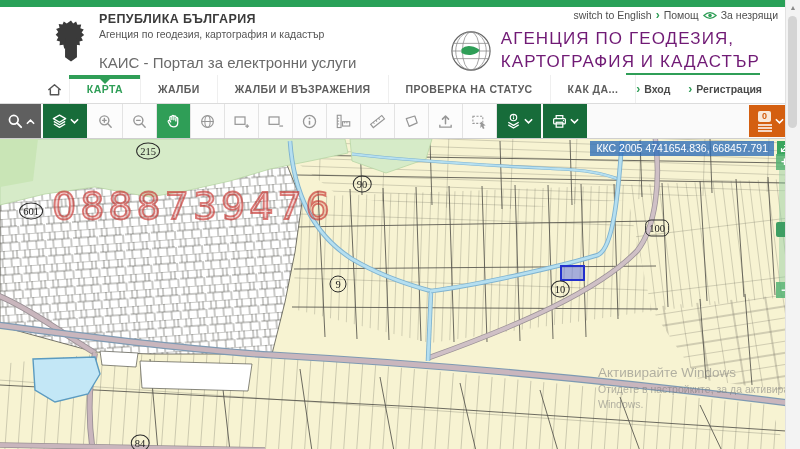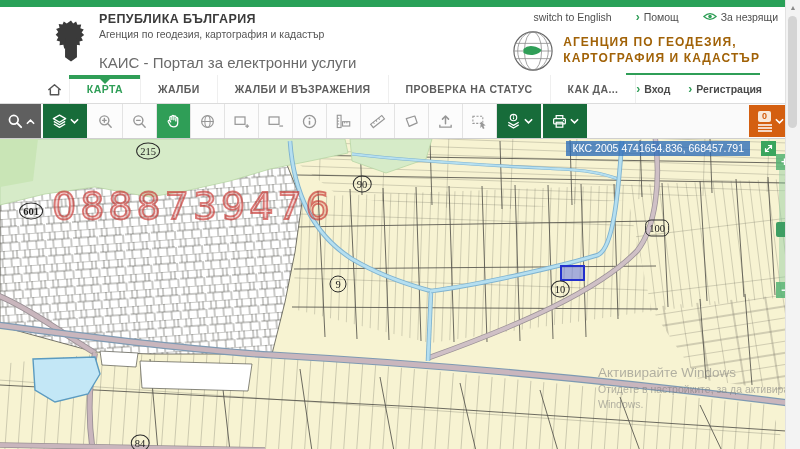--- a/index.html
+++ b/index.html
@@ -8,27 +8,27 @@
   
   .topbar{height:7px;background:#29a158;}
   
   header{height:68px;background:#fff;display:flex;align-items:center;position:relative;}
   .brand{display:flex;align-items:center;gap:11px;margin-left:54px;}
   .brand-lion svg{width:34px;height:44px;display:block;}
   .brand-title{font-size:12.5px;font-weight:bold;color:#3a3a3a;letter-spacing:.4px;}
   .brand-sub{font-size:10.5px;color:#555;margin-top:2px;}
   .brand-portal{font-size:15px;color:#6a6a6a;margin-top:14px;text-align:center;}
   .header-right{margin-left:auto;display:flex;flex-direction:column;align-items:flex-end;margin-right:22px;}
-  .top-links{display:flex;gap:24px;font-size:10.5px;color:#4f4f4f;margin-top:0px;}
+  .top-links{display:flex;gap:4px;font-size:10.5px;color:#4f4f4f;margin-top:0px;}
   .top-links .lnk{display:flex;align-items:center;gap:4px;cursor:pointer;}
   .chev{color:#2f9e57;font-weight:bold;font-size:12px;line-height:1;}
   .eye{color:#2f9e57;display:flex;}
   .agency{display:flex;align-items:center;gap:9px;margin-top:7px;margin-right:18px;}
   .agency-globe svg{width:42px;height:42px;display:block;}
-  .agency-text{color:#a16207;font-weight:bold;font-size:12px;letter-spacing:1.1px;line-height:1.3;}
+  .agency-text{color:#701a75;font-weight:normal;font-size:17px;letter-spacing:1.1px;line-height:1.3;}
   .logo-underline{position:absolute;bottom:-1px;right:40px;width:134px;height:3px;background:#2f9e57;}
   
   nav{height:28px;background:#fff;border-bottom:1px solid #dcdcdc;display:flex;align-items:stretch;padding-left:40px;position:relative;}
   .home{width:42px;display:flex;align-items:center;justify-content:center;color:#555;cursor:pointer;}
   .tab{padding:0 17px;display:flex;align-items:center;font-size:10.5px;font-weight:bold;color:#5d5d5d;
        letter-spacing:.4px;border-left:1px solid #efefef;position:relative;cursor:pointer;white-space:nowrap;}
   .tab:last-child{border-right:1px solid #efefef;}
   .tab.active{color:#2f9e57;}
   .tab.active::before{content:'';position:absolute;top:0;left:-1px;right:-1px;height:4px;background:#2f9e57;}
   .tab.active::after{content:'';position:absolute;top:4px;left:50%;transform:translateX(-50%);
@@ -51,21 +51,21 @@
   .cart-badge{background:#f8e9da;color:#d45f10;font-size:9px;font-weight:bold;padding:1px 4px;border-radius:2px;margin-bottom:2px;}
   .cart-lines svg{width:16px;height:8px;display:block;}
   
   .map{position:relative;height:312px;background:#f7f3d2;overflow:hidden;}
   .map svg.basemap{position:absolute;left:0;top:0;}
   .phone-mark{position:absolute;left:52px;top:45px;font-family:"DejaVu Sans",sans-serif;font-size:38px;font-weight:normal;
       letter-spacing:4px;color:rgba(205,60,55,.22);-webkit-text-stroke:1.8px rgba(200,55,50,.65);pointer-events:none;}
   .map-label{position:absolute;transform:translate(-50%,-50%);border:1.3px solid #2b2b2b;border-radius:50%;
       padding:0 3px;min-width:9px;height:15px;display:flex;align-items:center;justify-content:center;
       font-family:"Liberation Serif",serif;font-size:10.5px;color:#1c1c1c;background:transparent;}
-  .coord{position:absolute;top:2px;right:24px;display:flex;align-items:center;gap:11px;}
+  .coord{position:absolute;top:2px;right:8px;display:flex;align-items:center;gap:3px;}
   .coord-text{background:rgba(44,108,185,.78);color:#fff;font-size:10.5px;padding:1px 6px 2px;white-space:nowrap;}
   .coord-expand{width:15px;height:15px;background:#3aa55d;display:flex;align-items:center;justify-content:center;cursor:pointer;}
   .coord-expand svg{width:9px;height:9px;}
   .zoomslider{position:absolute;right:7px;top:15px;width:17px;display:flex;flex-direction:column;align-items:center;}
   .zs-btn{width:17px;height:16px;background:rgba(84,177,115,.85);color:#fff;font-size:12px;font-weight:bold;
       display:flex;align-items:center;justify-content:center;cursor:pointer;}
   .zs-track{width:11px;height:112px;background:rgba(140,205,160,.45);position:relative;}
   .zs-handle{position:absolute;left:-3px;top:52px;width:17px;height:15px;background:#3d9e63;border-radius:2px;cursor:pointer;}
   .win-mark{position:absolute;left:598px;top:226px;color:rgba(120,120,120,.55);pointer-events:none;}
   .win-mark .l1{font-size:13.5px;}
@@ -405,21 +405,21 @@
       <path d="M431 152C478 146 558 128 598 116 613 109 618 58 622 2" fill="none" stroke="#b5dff0" stroke-width="2.8"></path>
 
       <polygon points="33,220 95,218 100,235 88,255 55,263 35,251" fill="#c3e7f6" stroke="#5b9bc0" stroke-width="1.4"></polygon>
 
       <rect x="561" y="127" width="23" height="14" fill="rgba(85,105,225,0.5)" stroke="#2330cc" stroke-width="2"></rect>
     </svg>
 
     <div class="phone-mark">0888739476</div>
     <div>
         <span class="map-label" style="left: 148px; top: 12px;">215</span>
-        <span class="map-label" style="left: 31px; top: 72px; font-weight: bold;">601</span>
+        <span class="map-label" style="left: 31px; top: 72px;">601</span>
         <span class="map-label" style="left: 362px; top: 45px;">90</span>
         <span class="map-label" style="left: 338px; top: 145px;">9</span>
         <span class="map-label" style="left: 560px; top: 150px;">10</span>
         <span class="map-label" style="left: 657px; top: 89px; border-radius: 6px;">100</span>
         <span class="map-label" style="left: 140px; top: 304px;">84</span>
       </div>
 
     <div class="coord">
       <span class="coord-text">ККС 2005 4741654.836, 668457.791</span>
       <span class="coord-expand">

